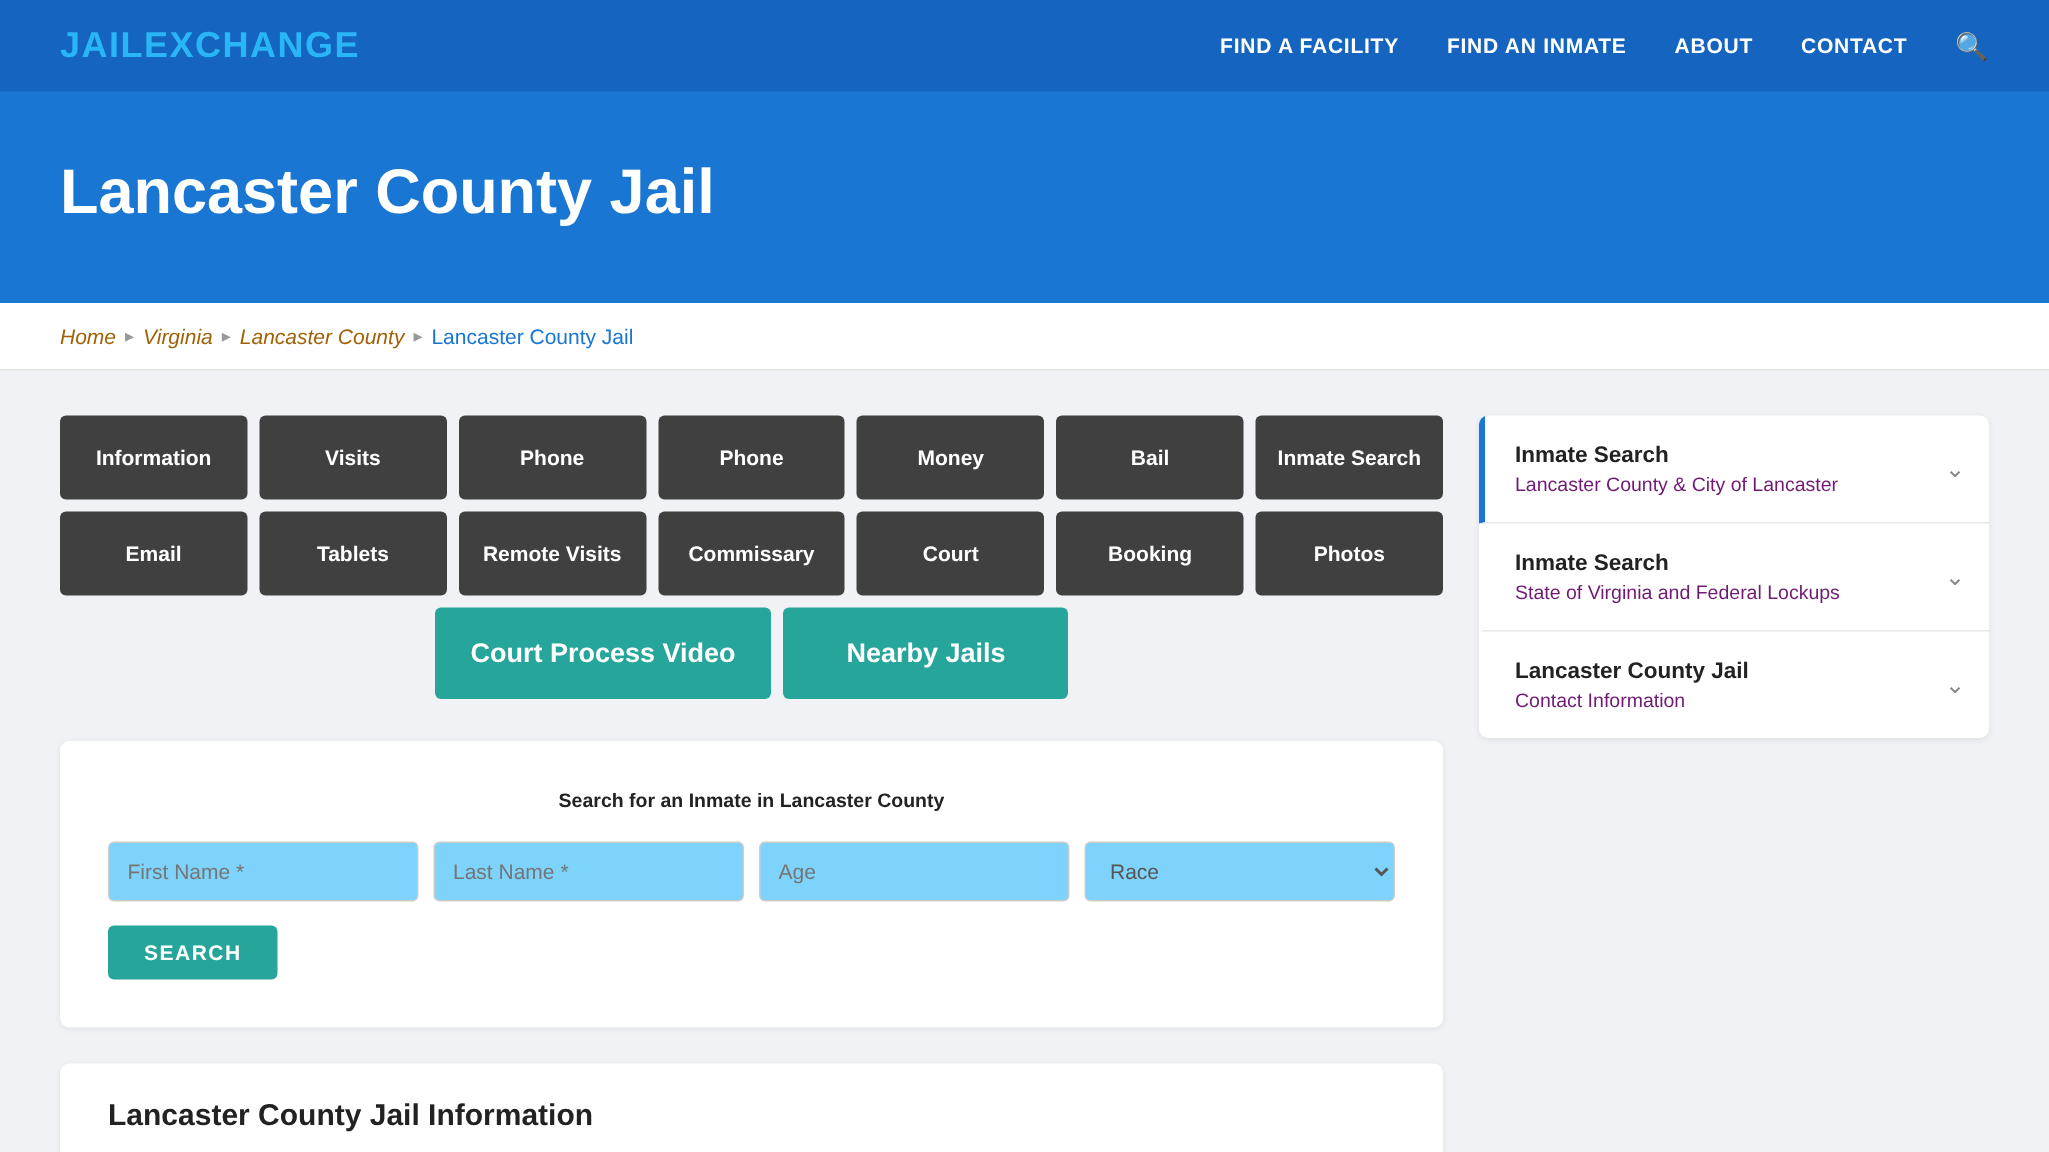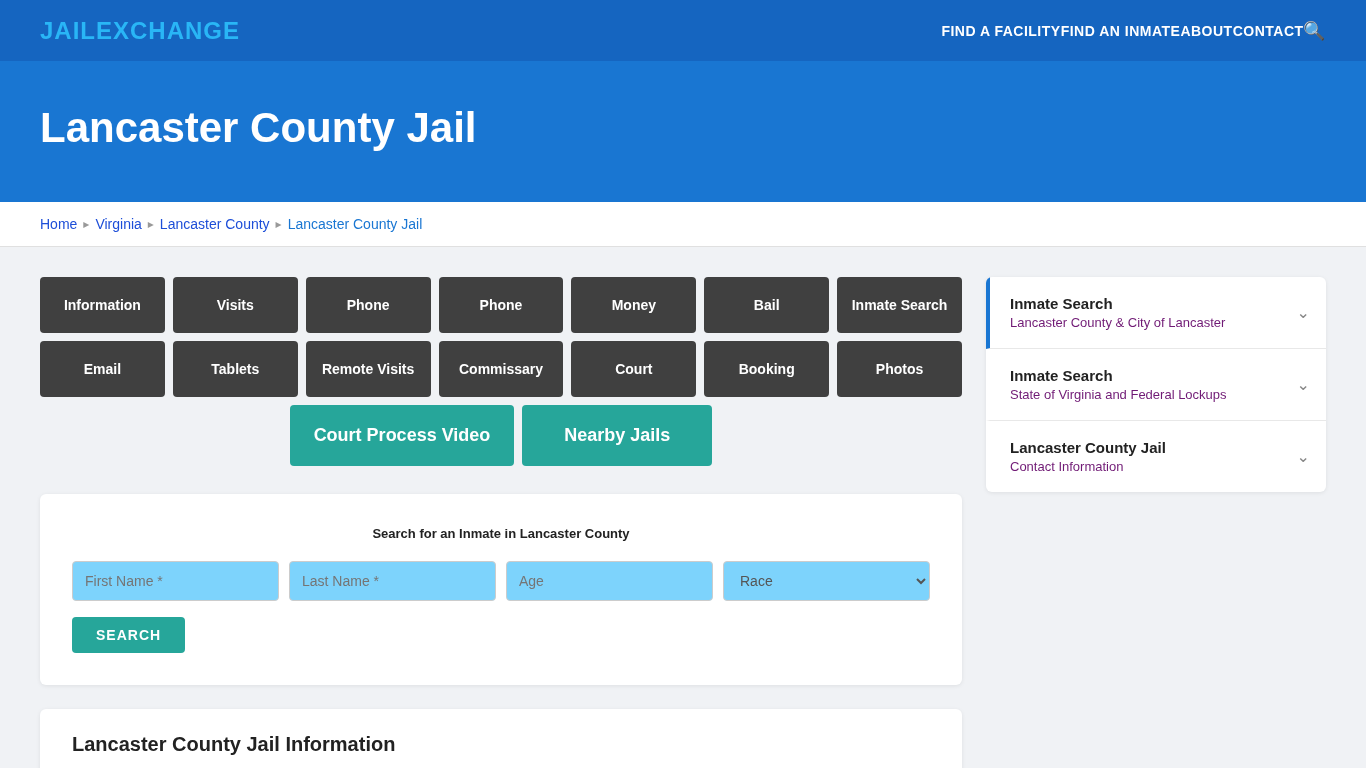--- a/index.html
+++ b/index.html
@@ -18,20 +18,21 @@
     .logo {
       font-size: 24px;
       font-weight: 900;
       color: #fff;
       letter-spacing: 1px;
     }
     .logo span { color: #29b6f6; }
     .nav-links {
       display: flex;
       align-items: center;
+      gap: 32px;
       list-style: none;
     }
     .nav-links li a {
       color: #fff;
       text-decoration: none;
       font-size: 14px;
       font-weight: 700;
       letter-spacing: 0.5px;
     }
     .search-icon-nav {
@@ -56,21 +57,21 @@
       background: #fff;
       padding: 14px 40px;
       border-bottom: 1px solid #e0e0e0;
     }
     .breadcrumb {
       display: flex;
       align-items: center;
       gap: 6px;
       font-size: 14px;
     }
-    .breadcrumb a { color: #1d4ed8; text-decoration: none; }
+    .breadcrumb a { color: #a16207; text-decoration: none; font-style: italic; }
     .breadcrumb .sep { color: #999; font-size: 12px; }
     .breadcrumb .current { color: #1976d2; }
 
     
     .main-content {
       padding: 30px 40px;
       display: flex;
       gap: 24px;
       align-items: flex-start;
     }

